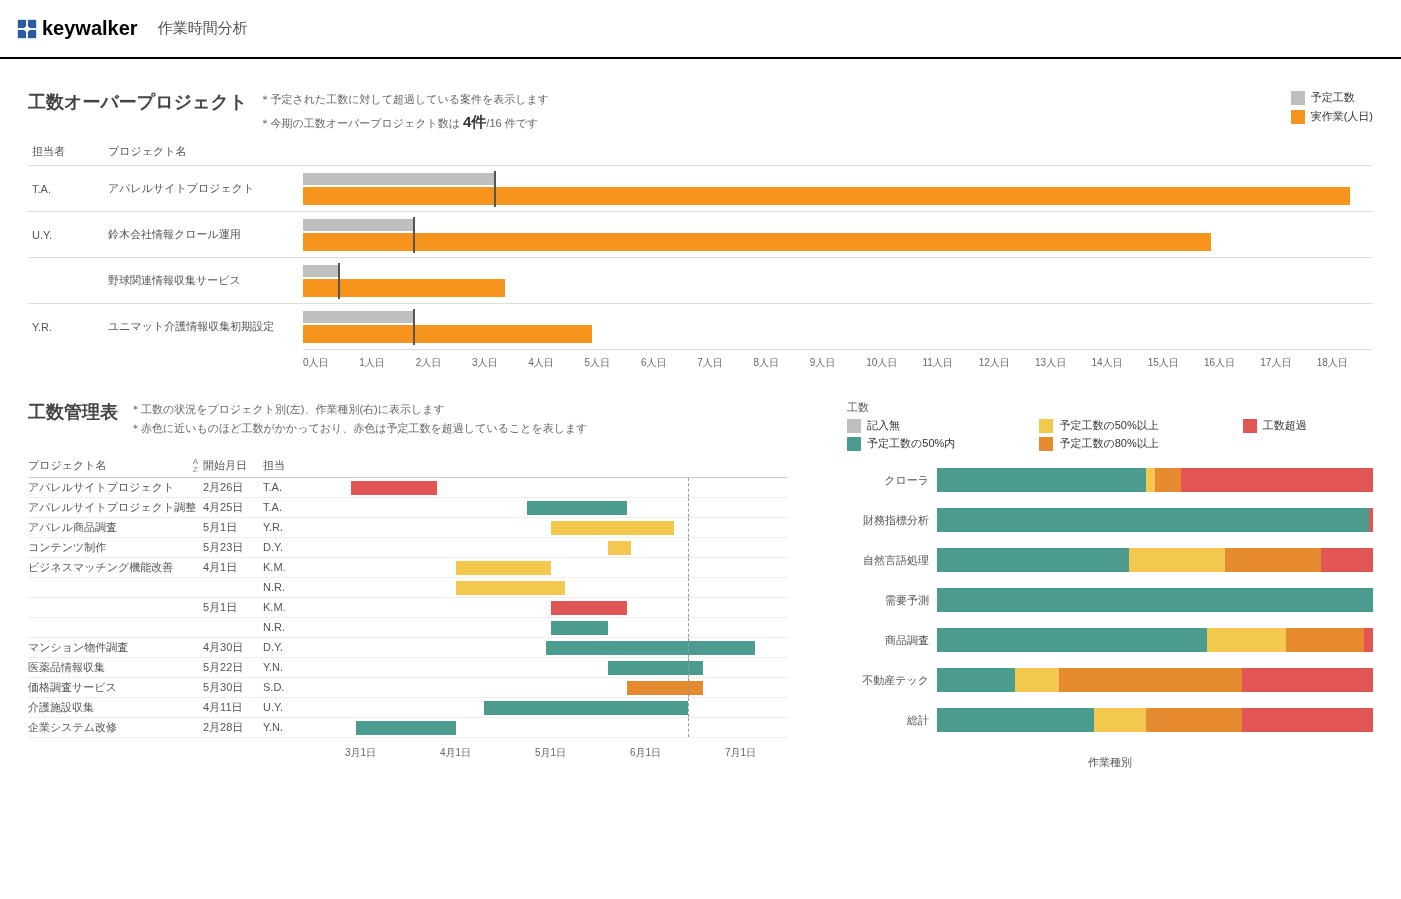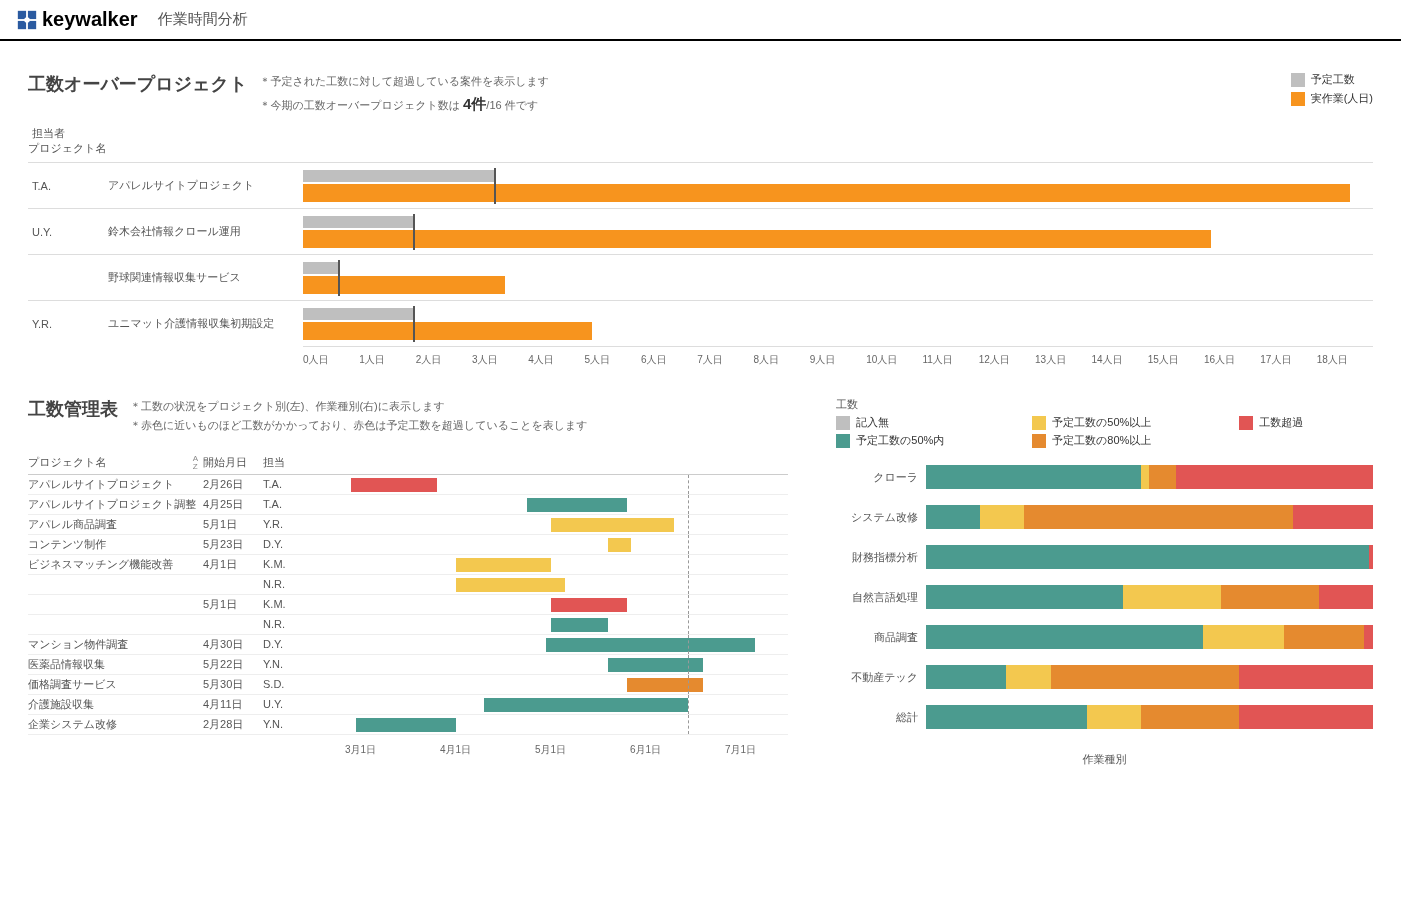--- a/index.html
+++ b/index.html
@@ -1,49 +1,49 @@
 <!DOCTYPE html>
 <html><head>
 <meta charset="utf-8">
 <style>
   * { box-sizing: border-box; margin: 0; padding: 0; }
   body { font-family: "Meiryo", "Hiragino Sans", sans-serif; font-size: 12px; color: #333; background: #fff; width: 1401px; }
-  .header { display: flex; align-items: center; padding: 8px 16px; border-bottom: 2px solid #000; }
+  .header { display: flex; align-items: center; padding: 17px 16px; border-bottom: 2px solid #000; }
   .logo { display: flex; align-items: center; gap: 4px; }
   .logo-icon { width: 22px; height: 22px; }
   .logo-text { font-size: 20px; font-weight: 700; color: #000; }
   .header-title { margin-left: 20px; font-size: 15px; color: #555; }
   .content { padding: 31px 28px 10px; }
   .row1 { display: flex; align-items: flex-start; }
   .section-title { font-size: 18px; font-weight: 700; color: #444; }
   .notes { margin-left: 12px; font-size: 11px; color: #666; line-height: 1.7; flex: 1; }
   .notes .em { font-weight: 700; color: #333; font-size: 15px; }
   .legend-top { display: flex; flex-direction: column; gap: 4px; font-size: 11px; }
   .legend-item { display: flex; align-items: center; gap: 6px; }
   .swatch { width: 14px; height: 14px; }
 
   
   .over-chart { margin-top: 10px; }
-  .over-headers { display: flex; font-size: 11px; color: #555; margin-bottom: 6px; flex-direction: column; }
+  .over-headers { display: flex; font-size: 11px; color: #555; margin-bottom: 6px; }
   .col-owner { width: 80px; padding-left: 4px; }
   .col-proj { width: 195px; }
   .over-row { display: flex; align-items: center; border-top: 1px solid #ddd; height: 46px; }
   .over-owner { width: 80px; padding-left: 4px; font-size: 11px; color: #555; }
   .over-proj  { width: 195px; font-size: 11px; color: #555; }
   .over-bars  { flex: 1; position: relative; height: 100%; }
   .bar-plan   { position: absolute; height: 12px; top: 7px; background: #bfbfbf; }
   .bar-actual { position: absolute; height: 18px; top: 21px; background: #f7941e; }
   .bar-mark   { position: absolute; width: 2px; background: #555; top: 5px; height: 36px; }
   .over-axis  { display: flex; margin-left: 275px; font-size: 10px; color: #666; padding: 6px 0 0; border-top: 1px solid #ddd; }
   .over-axis span { flex: 1; text-align: left; }
 
   
-  .row2 { display: flex; gap: 48px; margin-top: 30px; }
+  .row2 { display: flex; gap: 30px; margin-top: 30px; }
   .col-left { width: 760px; }
-  .col-right { flex: 1; }
+  .col-right { flex: 1; margin-left: 29px; }
   .row2 .section-head { display: flex; align-items: flex-start; }
   .row2 .notes { margin-left: 12px; }
 
   .legend-grid { font-size: 11px; margin-bottom: 6px; }
   .legend-grid-title { font-size: 11px; color: #555; margin-bottom: 3px; }
   .legend-grid-rows { display: grid; grid-template-columns: repeat(3, auto); column-gap: 18px; row-gap: 3px; }
 
   
   .gantt-headers { display: flex; font-size: 11px; color: #555; border-bottom: 1px solid #ccc; padding-bottom: 3px; margin-top: 20px; }
   .g-name { width: 175px; display:flex; justify-content:space-between; padding-right:6px;}
@@ -362,45 +362,42 @@
           <div class="stack-row">
             <div class="stack-label">クローラ</div>
             <div class="stack-bar">
               <div class="seg c-teal" style="width:48%"></div>
               <div class="seg c-yellow" style="width:2%"></div>
               <div class="seg c-dorange" style="width:6%"></div>
               <div class="seg c-red" style="width:44%"></div>
             </div>
           </div>
           <div class="stack-row">
-            <div class="stack-label">システム改修</div>
-            <div class="stack-bar">
-              <div class="seg c-teal" style="width:12%"></div>
-              <div class="seg c-yellow" style="width:10%"></div>
-              <div class="seg c-dorange" style="width:60%"></div>
-              <div class="seg c-red" style="width:18%"></div>
-            </div>
-          </div>
-          <div class="stack-row">
             <div class="stack-label">財務指標分析</div>
             <div class="stack-bar">
               <div class="seg c-teal" style="width:99%"></div>
               <div class="seg c-red" style="width:1%"></div>
             </div>
           </div>
           <div class="stack-row">
             <div class="stack-label">自然言語処理</div>
             <div class="stack-bar">
               <div class="seg c-teal" style="width:44%"></div>
               <div class="seg c-yellow" style="width:22%"></div>
               <div class="seg c-dorange" style="width:22%"></div>
               <div class="seg c-red" style="width:12%"></div>
             </div>
           </div>
           <div class="stack-row">
+            <div class="stack-label">需要予測</div>
+            <div class="stack-bar">
+              <div class="seg c-teal" style="width:100%"></div>
+            </div>
+          </div>
+          <div class="stack-row">
             <div class="stack-label">商品調査</div>
             <div class="stack-bar">
               <div class="seg c-teal" style="width:62%"></div>
               <div class="seg c-yellow" style="width:18%"></div>
               <div class="seg c-dorange" style="width:18%"></div>
               <div class="seg c-red" style="width:2%"></div>
             </div>
           </div>
           <div class="stack-row">
             <div class="stack-label">不動産テック</div>

